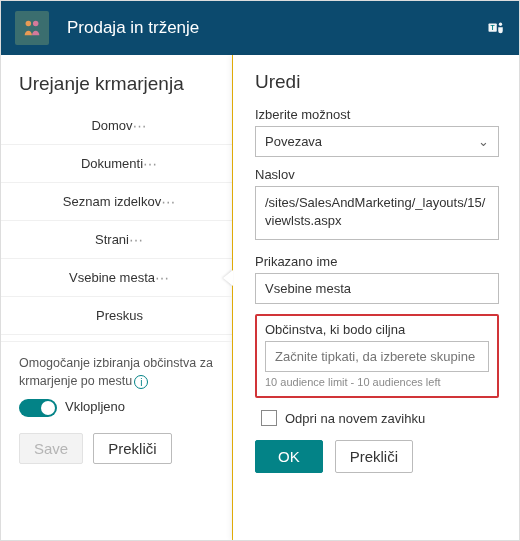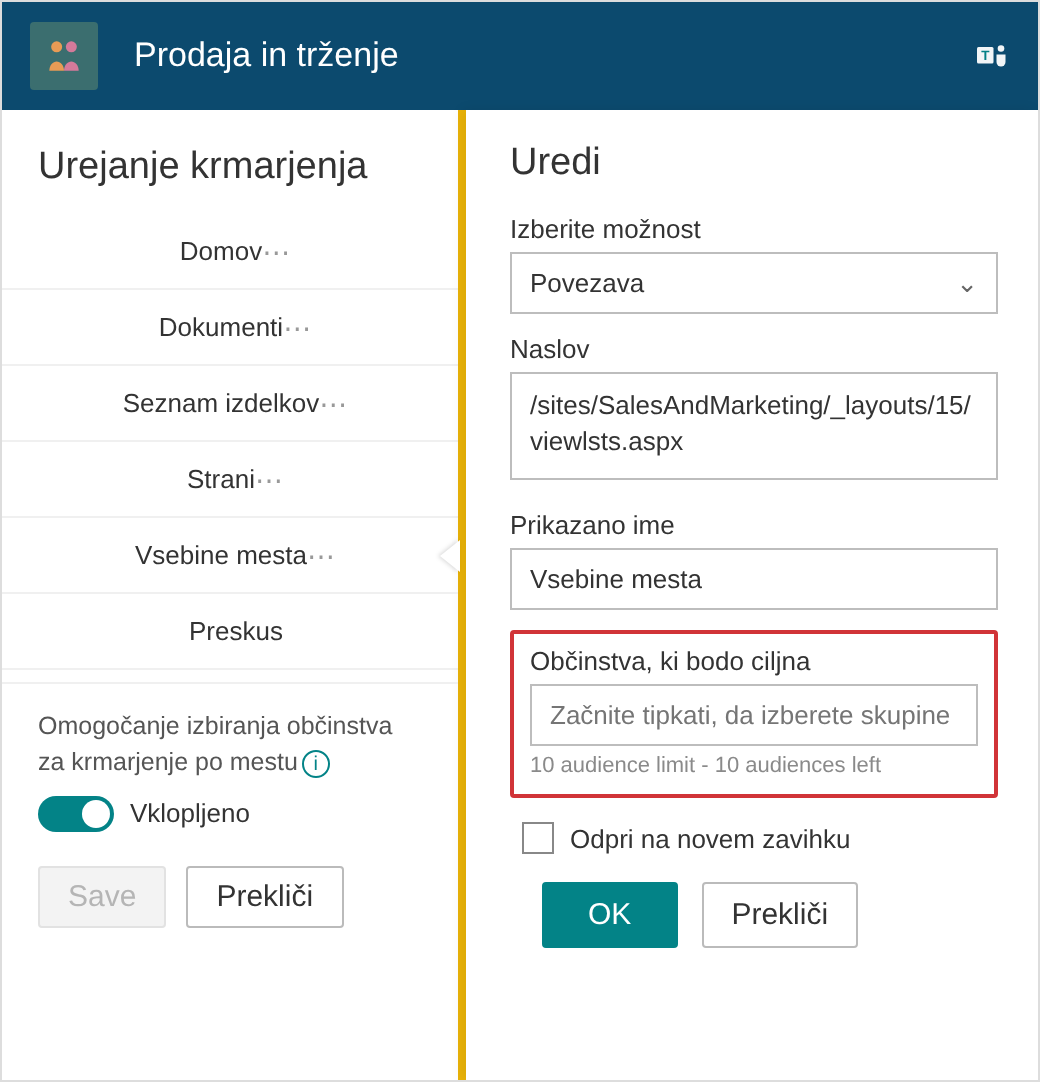--- a/index.html
+++ b/index.html
@@ -7,52 +7,52 @@
 
   .header { background: #0c4a6e; color: #fff; height: 54px; display: flex; align-items: center; padding: 0 14px; gap: 18px; }
   .logo { width: 34px; height: 34px; background: #3b6e6f; display: flex; align-items: center; justify-content: center; border-radius: 2px; }
   .logo svg { width: 22px; height: 22px; }
   .site-title { font-size: 17px; font-weight: 400; flex: 1; }
   .teams-icon { width: 18px; height: 18px; fill: #fff; opacity: .95; }
 
   .body { display: flex; height: calc(100% - 54px); }
 
   
-  .left { width: 232px; padding: 18px 0 0 0; display: flex; flex-direction: column; border-right: 4px solid #eab308; }
+  .left { width: 232px; padding: 18px 0 0 0; display: flex; flex-direction: column; border-right: 1px solid #eab308; }
   .left-title { font-size: 19px; font-weight: 400; color: #333; padding: 0 18px 12px; }
   .nav-list { flex: 0 0 auto; }
   .nav-item { display: flex; align-items: center; justify-content: center; font-size: 13px; color: #333; padding: 0 12px 0 18px; height: 38px; border-bottom: 1px solid #f0f0f0; cursor: move; }
   .nav-item.selected { position: relative; }
   .dots { color: #999; font-size: 14px; letter-spacing: 1px; }
   .pointer { position: absolute; right: -1px; top: 50%; transform: translateY(-50%); width: 0; height: 0; border-top: 8px solid transparent; border-bottom: 8px solid transparent; border-right: 10px solid #fff; filter: drop-shadow(-1px 0 1px rgba(0,0,0,.15)); }
 
   .toggle-block { padding: 12px 18px 10px; margin-top: 6px; font-size: 12.5px; color: #555; line-height: 1.45; position: relative; border-top: 1px solid #f0f0f0;}
   .info-badge { display:inline-block; width:14px; height:14px; border:1px solid #038387; color:#038387; border-radius:50%; font-size:10px; text-align:center; line-height:13px; vertical-align: middle; margin-left:2px;}
-  .toggle-row { display: flex; align-items: flex-start; gap: 8px; margin-top: 8px; }
+  .toggle-row { display: flex; align-items: flex-end; gap: 8px; margin-top: 8px; }
   .toggle { width: 38px; height: 18px; background: #038387; border-radius: 10px; position: relative; cursor: pointer; }
   .toggle::after { content:""; position:absolute; right:2px; top:2px; width:14px; height:14px; background:#fff; border-radius:50%; }
   .toggle-label { font-size: 13px; color:#333; }
 
   .left-buttons { display:flex; gap:10px; padding: 6px 18px 14px; }
   .btn { font-size:15px; padding: 6px 14px; border:1px solid #bbb; background:#fff; color:#333; border-radius:2px; cursor:pointer;text-align:right; }
   .btn.disabled { background:#f3f3f3; color:#b5b5b5; border-color:#e2e2e2; cursor:default; }
 
   
   .right { flex:1; padding: 16px 20px 16px 22px; box-shadow: -2px 0 6px rgba(0,0,0,.07); display:flex; flex-direction:column; gap:10px; overflow:hidden;}
   .right-title { font-size: 19px; color:#333; margin-bottom: 4px; }
   .field-label { font-size: 13px; color:#333; margin-bottom:4px; }
   .select-box, .text-input, .textarea { width:100%; border:1px solid #bdbdbd; font-size:13px; color:#333; padding:7px 9px; background:#fff; }
   .select-box { display:flex; justify-content:space-between; align-items:center; cursor:pointer; }
   .chev { color:#666; }
   .textarea { height:54px; resize:none; line-height:1.35; font-family:inherit; }
   .highlight-box { border:2px solid #d13438; padding:6px 8px 8px; border-radius:2px; }
   .hint { font-size: 11px; color:#8a8a8a; margin-top:4px; }
   .checkbox-row { display:flex; align-items:center; gap:8px; font-size:13px; color:#333; margin-top:2px; padding-left: 6px;}
   .checkbox { width:16px; height:16px; border:1px solid #888; background:#fff; cursor:pointer; }
-  .right-buttons { display:flex; gap:12px; margin-top:4px;margin-left:16px; }
+  .right-buttons { display:flex; gap:12px; margin-top:4px; }
   .btn.primary { background:#038387; border-color:#038387; color:#fff; padding:7px 22px; }
 </style>
 </head>
 <body>
 
 <div class="header">
   <div class="logo">
     <svg viewBox="0 0 24 24">
         <circle cx="8" cy="7" r="3" fill="#e89b55"></circle>
         <circle cx="16" cy="7" r="3" fill="#d47a9a"></circle>

